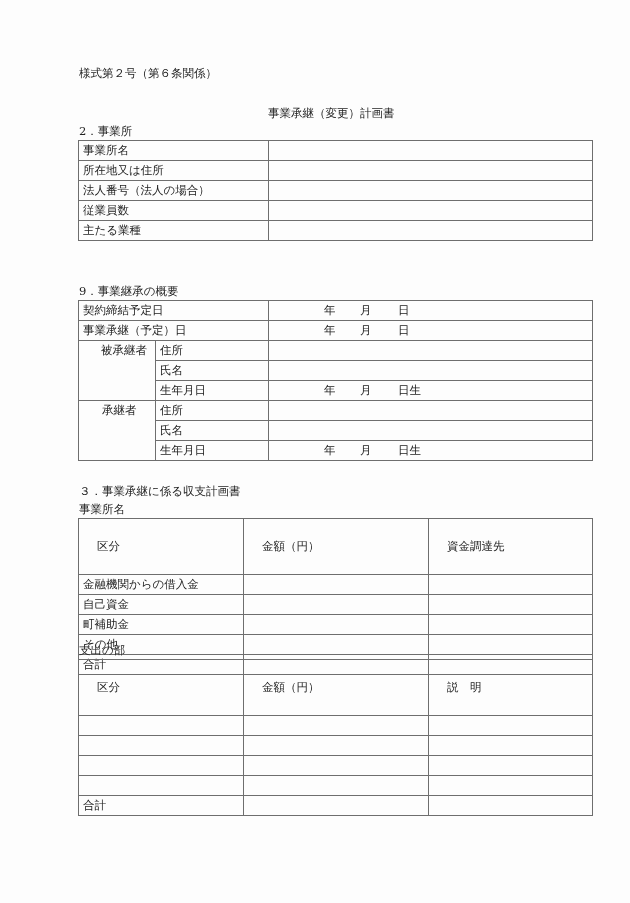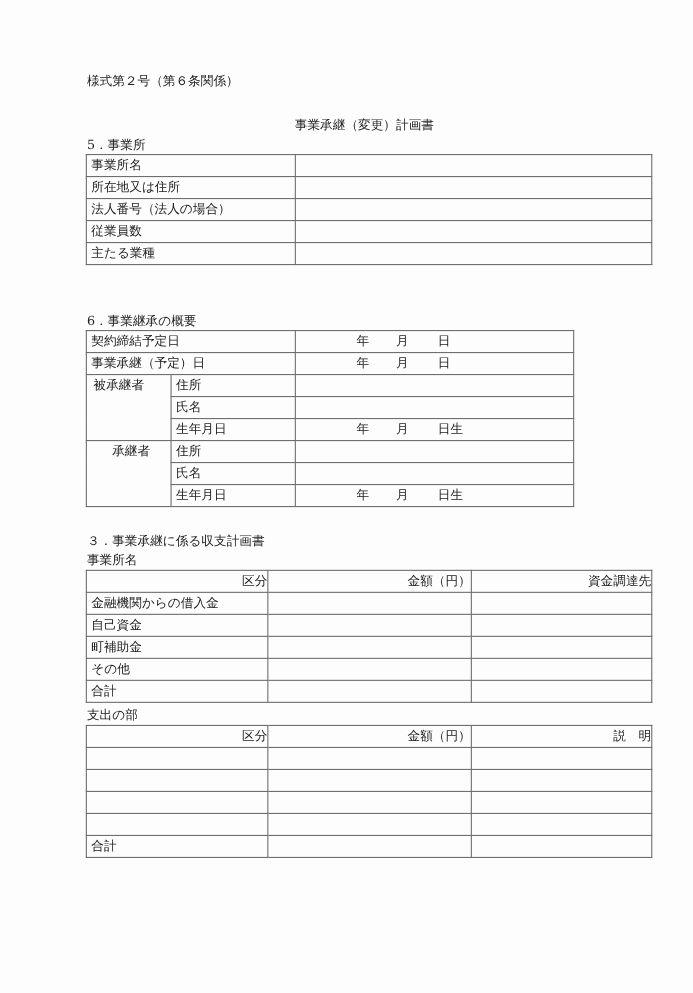--- a/index.html
+++ b/index.html
@@ -1,31 +1,31 @@
 <!DOCTYPE html>
 <html><head>
 <meta charset="utf-8">
 <style>
   html,body{margin:0;padding:0;background:#fdfdfd;}
   body{width:630px;height:903px;position:relative;overflow:hidden;
     font-family:"DejaVu Serif","Liberation Serif",serif;color:#222;font-size:11.5px;}
   .abs{position:absolute;white-space:nowrap;line-height:14px;}
   table{position:absolute;border-collapse:collapse;table-layout:fixed;border-radius:15px;}
   td{border:1px solid #6e6e6e;height:19px;padding:0 0 0 4px;line-height:19px;vertical-align:middle;white-space:nowrap;font-size:11.5px;}
-  td.c{text-align:right;padding:0;}
+  td.c{text-align:left;padding:18px;}
   td.top{vertical-align:top;}
   .date span{display:inline-block;}
 </style>
 </head>
 <body>
 
 <div class="abs" style="left:79px;top:66px;">様式第２号（第６条関係）</div>
 <div class="abs" style="left:268px;top:106px;">事業承継（変更）計画書</div>
 
-<div class="abs" style="left:79px;top:124px;">5．事業所</div>
+<div class="abs" style="left:79px;top:124px;">2．事業所</div>
 <table style="left:78px;top:140px;width:515px;">
   <colgroup>
       <col style="width:190px">
       <col>
     </colgroup>
   <tbody>
       <tr>
         <td>事業所名</td>
         <td></td>
       </tr>
@@ -41,42 +41,42 @@
         <td>従業員数</td>
         <td></td>
       </tr>
   <tr>
         <td>主たる業種</td>
         <td></td>
       </tr>
 </tbody>
   </table>
 
-<div class="abs" style="left:79px;top:284px;">6．事業継承の概要</div>
-<table style="left:78px;top:300px;width:444px;">
+<div class="abs" style="left:79px;top:284px;">9．事業継承の概要</div>
+<table style="left:78px;top:300px;width:515px;">
   <colgroup>
       <col style="width:77px">
       <col style="width:113px">
       <col>
     </colgroup>
   <tbody>
       <tr>
     <td colspan="2">契約締結予定日</td>
     <td class="date" style="padding-left:55px;">
       <span style="width:36px">年</span><span style="width:38px">月</span><span>日</span>
     </td>
   </tr>
   <tr>
     <td colspan="2">事業承継（予定）日</td>
     <td class="date" style="padding-left:55px;">
       <span style="width:36px">年</span><span style="width:38px">月</span><span>日</span>
     </td>
   </tr>
   <tr>
-    <td rowspan="3" class="top" style="padding-left:6px;">被承継者</td>
+    <td rowspan="3" class="top" style="padding-left:22px;">被承継者</td>
     <td>住所</td>
     <td></td>
   </tr>
   <tr>
     <td>氏名</td>
     <td></td>
   </tr>
   <tr>
     <td>生年月日</td>
     <td class="date" style="padding-left:55px;">

